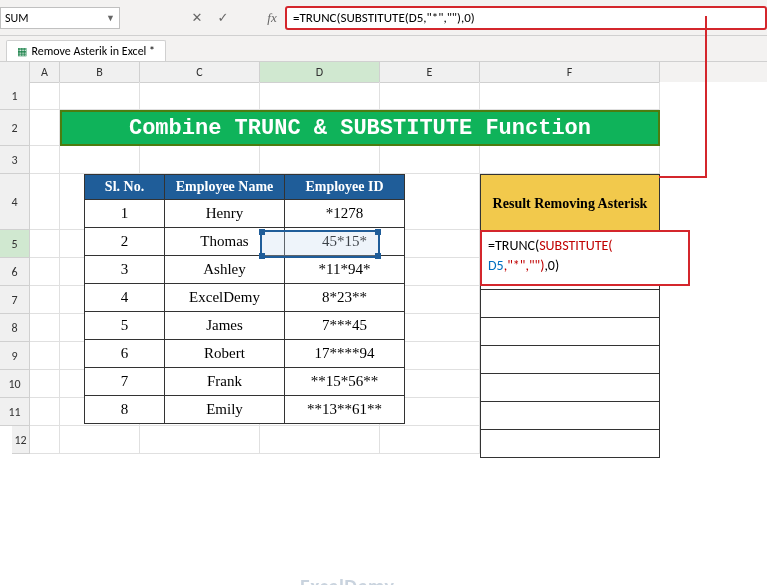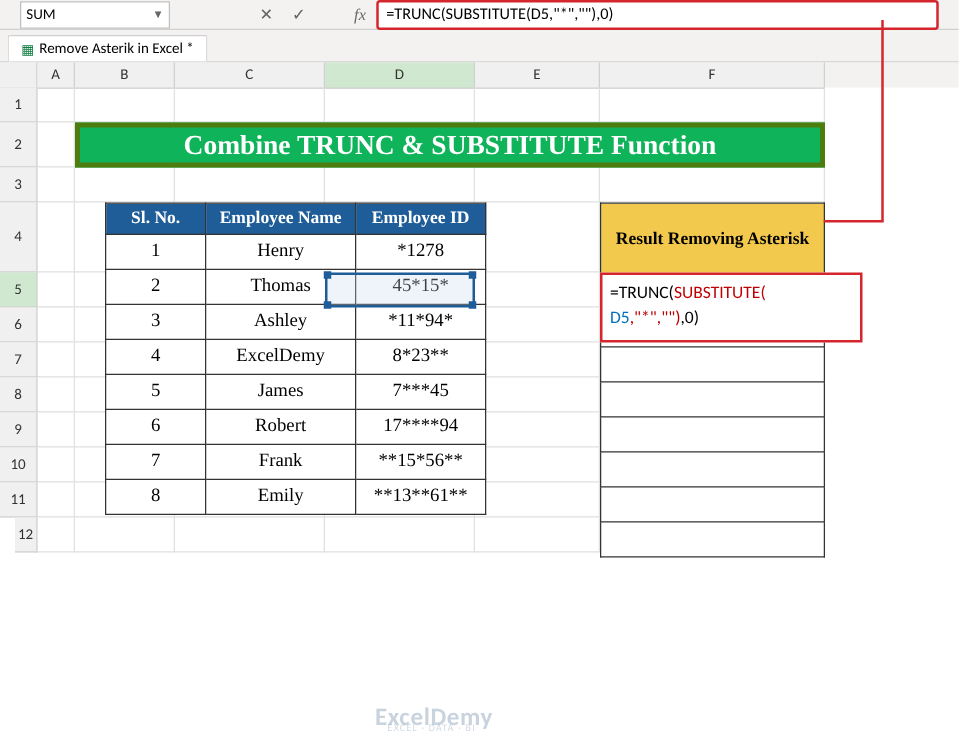--- a/index.html
+++ b/index.html
@@ -1,18 +1,18 @@
 <!DOCTYPE html>
 <html><head>
 <meta charset="utf-8">
 <style>
 * { box-sizing: border-box; margin: 0; padding: 0; }
 body { font-family: Calibri, Arial, sans-serif; font-size: 13px; background: #fff; width: 767px; height: 585px; overflow: hidden; position: relative; }
 
-.formula-bar-area { display: flex; align-items: center; height: 24px; background: #f3f2f1; border-bottom: 1px solid #d0d0d0; padding: 2px 16px; gap: 4px; }
+.formula-bar-area { display: flex; align-items: center; height: 36px; background: #f3f2f1; border-bottom: 1px solid #d0d0d0; padding: 2px 0; gap: 4px; }
 .name-box { display: flex; align-items: center; border: 1px solid #c0c0c0; background: #fff; height: 22px; width: 120px; padding: 0 4px; }
 .name-box-text { flex: 1; font-size: 12px; }
 .name-box-arrow { font-size: 9px; color: #666; }
 .fb-gap { width: 60px; }
 .fb-btns { display: flex; gap: 8px; color: #666; font-size: 13px; }
 .fb-btn { width: 18px; text-align: center; cursor: pointer; }
 .fb-fx { font-style: italic; font-family: 'Times New Roman', serif; margin-left: 23px; }
 .formula-input-wrap { flex: 1; display: flex; align-items: center; border: 2px solid #d4262c; border-radius: 3px; background: #fff; height: 24px; padding: 0 6px; position: relative; }
 .formula-input { font-size: 13px; }
 .tok-black { color: #000; }
@@ -30,28 +30,28 @@
 
 .rows { display: flex; }
 .row-headers { display: flex; flex-direction: column; width: 30px; }
 .row-h { border-right: 1px solid #d0d0d0; border-bottom: 1px solid #d0d0d0; text-align: center; font-size: 12px; color: #333; background: #f0f0f0; display: flex; align-items: center; justify-content: center; }
 .row-h.sel { background: #d0e8d0; }
 
 .cells { flex: 1; position: relative; }
 .grid-bg { position: absolute; inset: 0; display: grid; grid-template-columns: 30px 80px 120px 120px 100px 180px; grid-auto-rows: 28px; }
 .gcell { border-right: 1px solid #e0e0e0; border-bottom: 1px solid #e0e0e0; }
 
-.title-banner { position: absolute; left: 30px; top: 28px; width: 600px; height: 36px; background: #0fb35a; color: #fff; font-family: Liberation Serif, serif; font-weight: bold; font-size: 22px; display: flex; align-items: center; justify-content: center; border: 4px solid #4d7c0f; }
+.title-banner { position: absolute; left: 30px; top: 28px; width: 600px; height: 36px; background: #0fb35a; color: #fff; font-family: Liberation Mono, monospace; font-weight: bold; font-size: 22px; display: flex; align-items: center; justify-content: center; border: 2px solid #4d7c0f; }
 
 .data-table { position: absolute; left: 30px; top: 92px; border-collapse: collapse; margin-left: 24px; }
 .data-table th { background: #1f5d99; color: #fff; font-family: 'Times New Roman', serif; font-weight: bold; font-size: 14px; text-align: center; border: 1px solid #333; padding: 4px 6px; }
 .data-table td { font-family: 'Times New Roman', serif; font-size: 15px; text-align: center; border: 1px solid #333; background: #fff; height: 28px; }
 .data-table .c1 { width: 80px; }
 .data-table .c2 { width: 120px; }
-.data-table .c3 { width: 104px; font-family: Liberation Serif, serif; }
+.data-table .c3 { width: 120px; font-family: Liberation Serif, serif; }
 
 .result-table { position: absolute; left: 450px; top: 92px; border-collapse: collapse; width: 180px; }
 .result-table th { background: #f2c94c; color: #000; font-family: 'Times New Roman', serif; font-weight: bold; font-size: 14px; text-align: center; border: 1px solid #333; padding: 21px 6px; height: 48px; }
 .result-table td { border: 1px solid #333; background: #fff; height: 28px; }
 
 .result-formula-box { position: absolute; left: 450px; top: 148px; width: 210px; height: 56px; border: 2px solid #d4262c; background: #fff; padding: 4px 6px; font-size: 14px; line-height: 1.4; z-index: 5; }
 
 .sel-cell { position: absolute; left: 230px; top: 148px; width: 120px; height: 28px; border: 2px solid #1f5d99; background: rgba(200,220,240,0.3); z-index: 4; }
 .sel-handle { position: absolute; width: 6px; height: 6px; background: #1f5d99; }
 .sel-handle.tl { top: -3px; left: -3px; }

